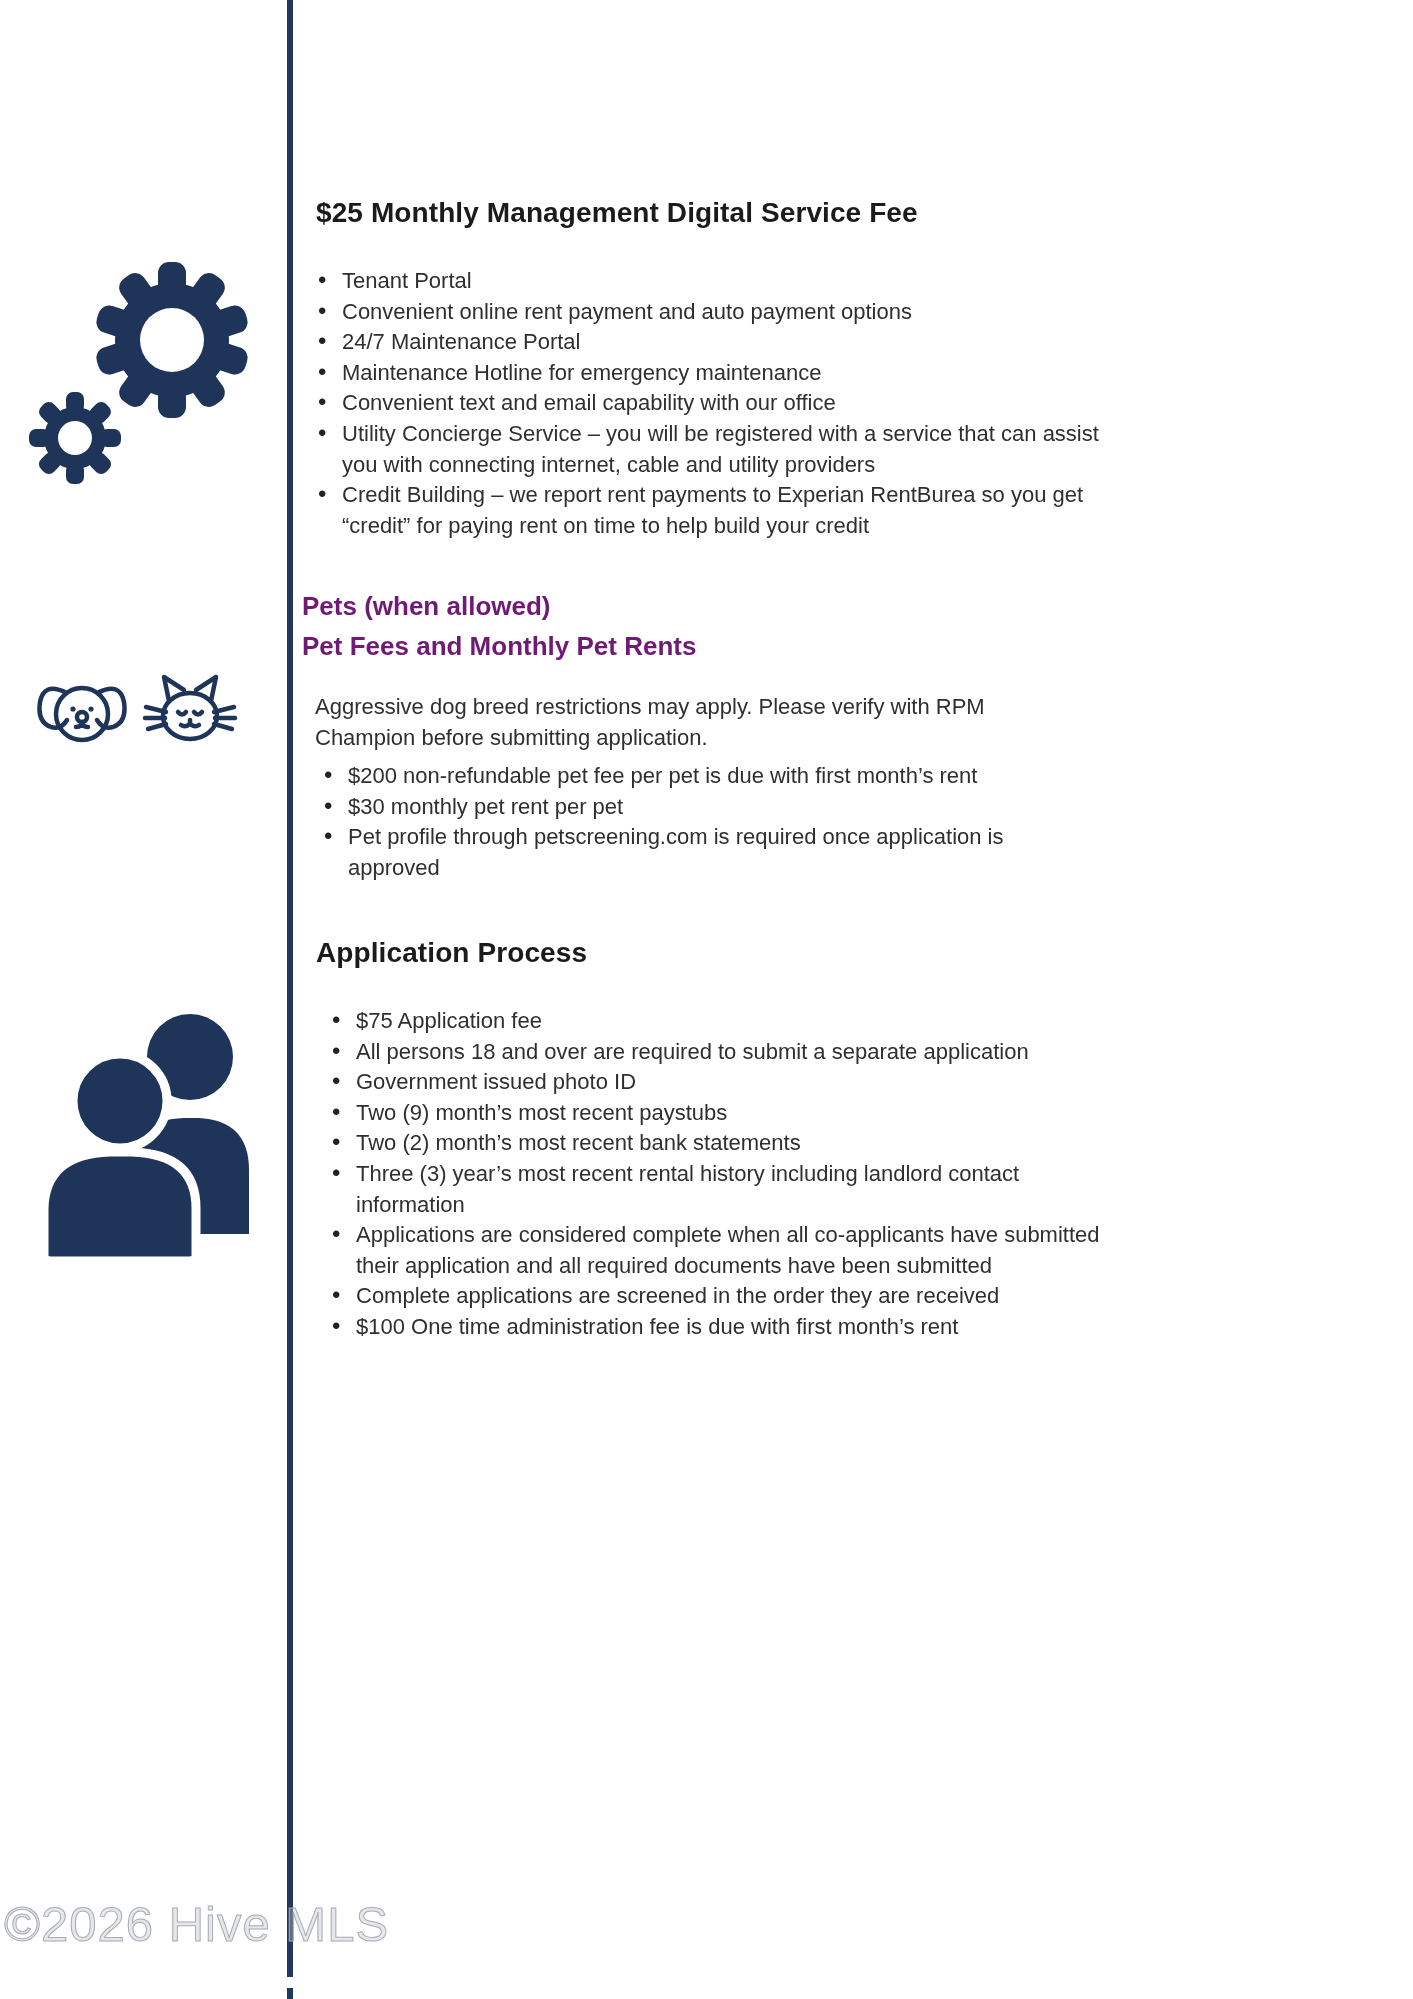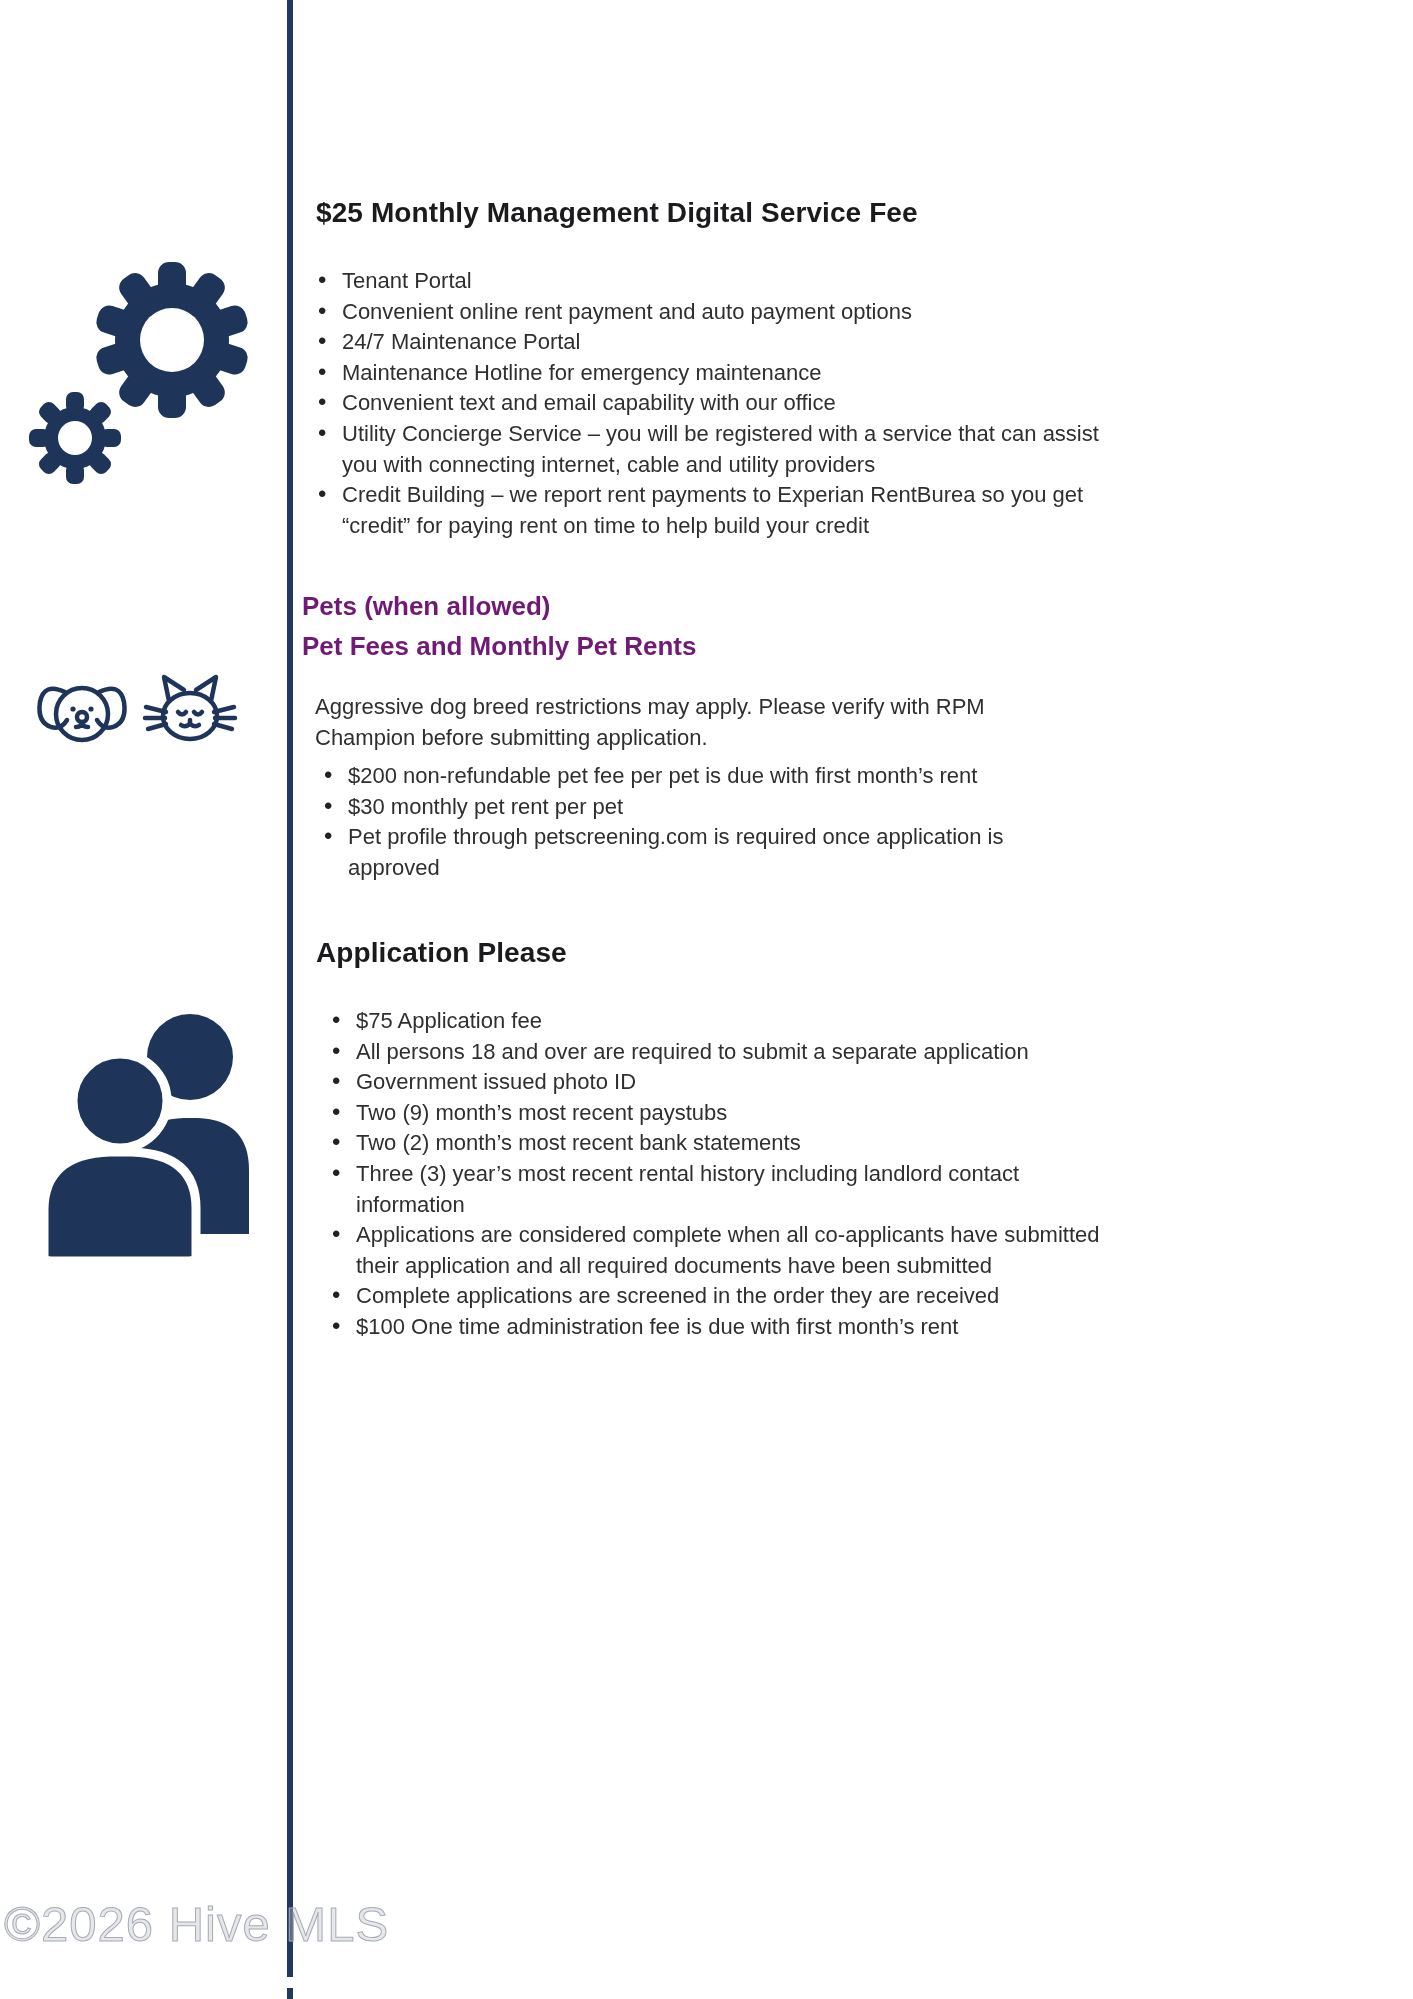--- a/index.html
+++ b/index.html
@@ -156,21 +156,21 @@
     <h2>Pet Fees and Monthly Pet Rents</h2>
     <p class="intro">Aggressive dog breed restrictions may apply. Please verify with RPM Champion before submitting application.</p>
     <ul class="bullets">
       <li>$200 non-refundable pet fee per pet is due with first month’s rent</li>
       <li>$30 monthly pet rent per pet</li>
       <li>Pet profile through petscreening.com is required once application is approved</li>
     </ul>
   </section>
 
   <section class="sec3">
-    <h1>Application Please</h1>
+    <h1>Application Process</h1>
     <ul class="bullets">
       <li>$75 Application fee</li>
       <li>All persons 18 and over are required to submit a separate application</li>
       <li>Government issued photo ID</li>
       <li>Two (9) month’s most recent paystubs</li>
       <li>Two (2) month’s most recent bank statements</li>
       <li>Three (3) year’s most recent rental history including landlord contact information</li>
       <li>Applications are considered complete when all co-applicants have submitted their application and all required documents have been submitted</li>
       <li>Complete applications are screened in the order they are received</li>
       <li>$100 One time administration fee is due with first month’s rent</li>

